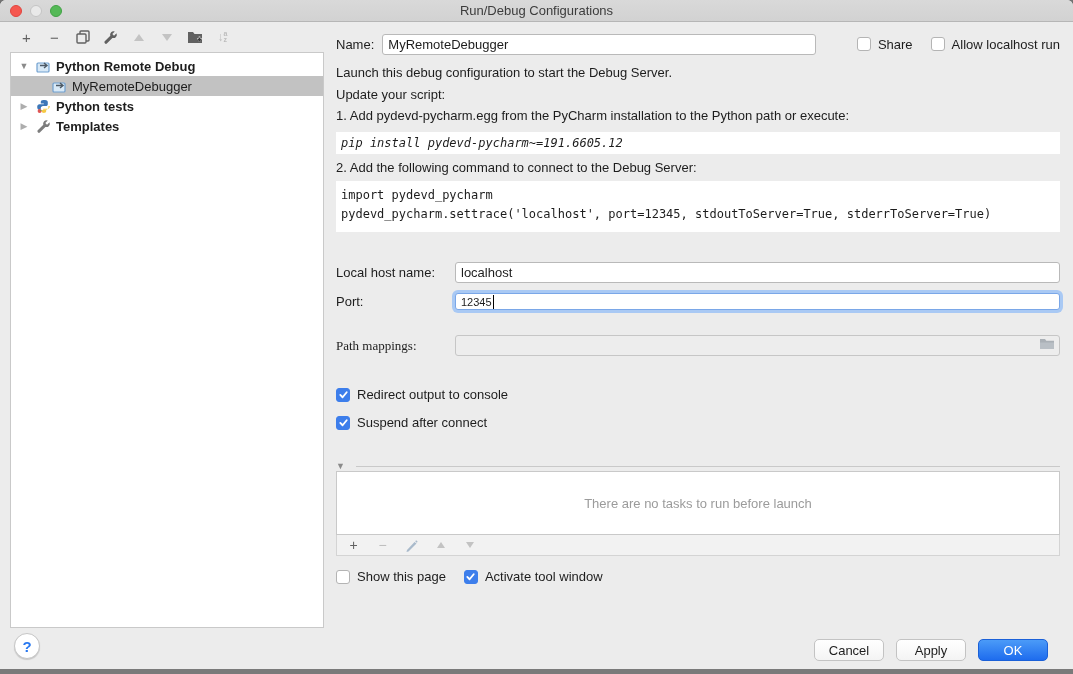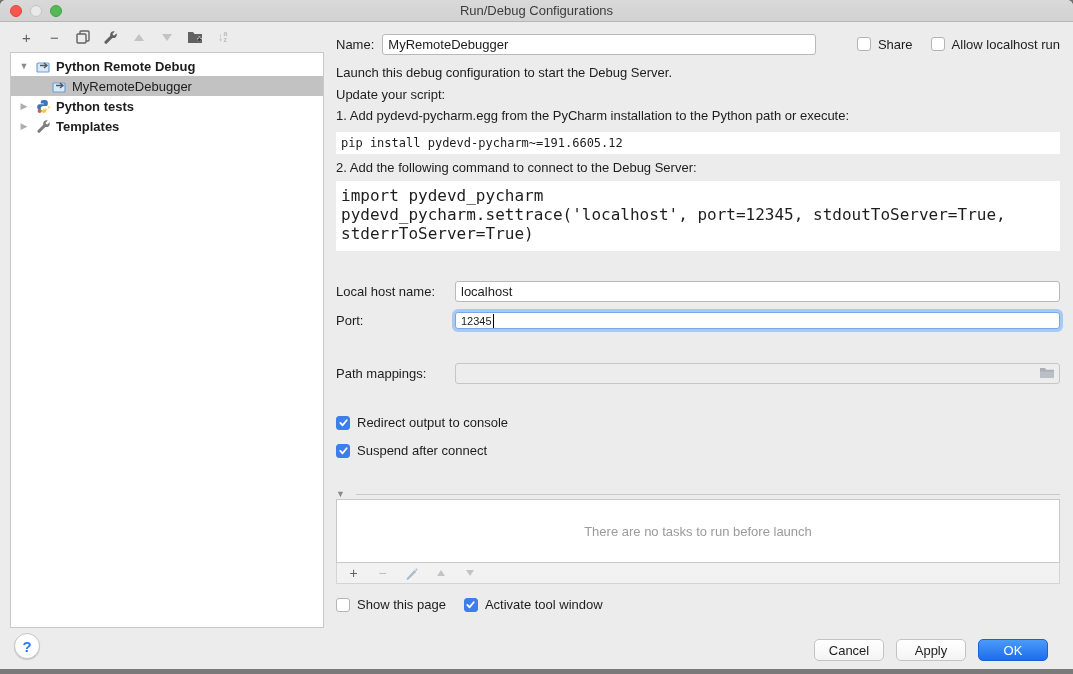--- a/index.html
+++ b/index.html
@@ -59,31 +59,31 @@
   .name-input { width:434px; }
   .cb-group { margin-left:auto; display:flex; align-items:center; gap:18px; }
   .cb { display:flex; align-items:center; gap:7px; }
   .cb-box { width:14px; height:14px; border-radius:3px; background:#fff; border:1px solid #b4b4b4; flex:none;
             display:flex; align-items:center; justify-content:center; }
   .cb-box.checked { background:#3d7eeb; border-color:#3d7eeb; }
   .para { margin-top:6px; line-height:15.5px; }
   .para.first { margin-top:10px; }
   .code-strip {
     margin-top:8px; background:#ffffff; font-family:"DejaVu Sans Mono","Liberation Mono",monospace;
-    font-size:12px; padding:3px 5px; line-height:16px; color:#1d1d1d;
+    font-size:12px; padding:3px 5px; line-height:16px; color:#1d1d1d;font-style:italic;
   }
   .code-block {
     margin-top:6px; background:#ffffff; font-family:"DejaVu Sans Mono","Liberation Mono",monospace;
-    font-size:16px; padding:5px 5px 8px 5px; line-height:19px; color:#1d1d1d;
+    font-size:12px; padding:5px 5px 8px 5px; line-height:19px; color:#1d1d1d;
   }
   .field-row { display:flex; align-items:center; margin-top:10px; }
   .field-row .flbl { width:119px; flex:none; }
   .field-row .txt { flex:1; }
   .field-row.first-field { margin-top:30px; }
-  .field-row.gap-above { margin-top:34px; }
+  .field-row.gap-above { margin-top:25px;font-family:Liberation Serif, serif; }
   .fake-input {
     flex:1; height:17px; background:#fff; border:1px solid #7aa7e8; border-radius:3px;
     box-shadow:0 0 0 3px #a9c9f4; display:flex; align-items:center; padding:0 5px; font-size:11px;
   }
   .caret { width:1px; height:14px; background:#000; margin-left:1px; }
   .disabled-input {
     flex:1; height:21px; background:#ededed; border:1px solid #c6c6c6; border-radius:3px;
     display:flex; align-items:center; justify-content:flex-end; padding:0 4px;
   }
   .check-row { display:flex; align-items:center; margin-top:13px; }

